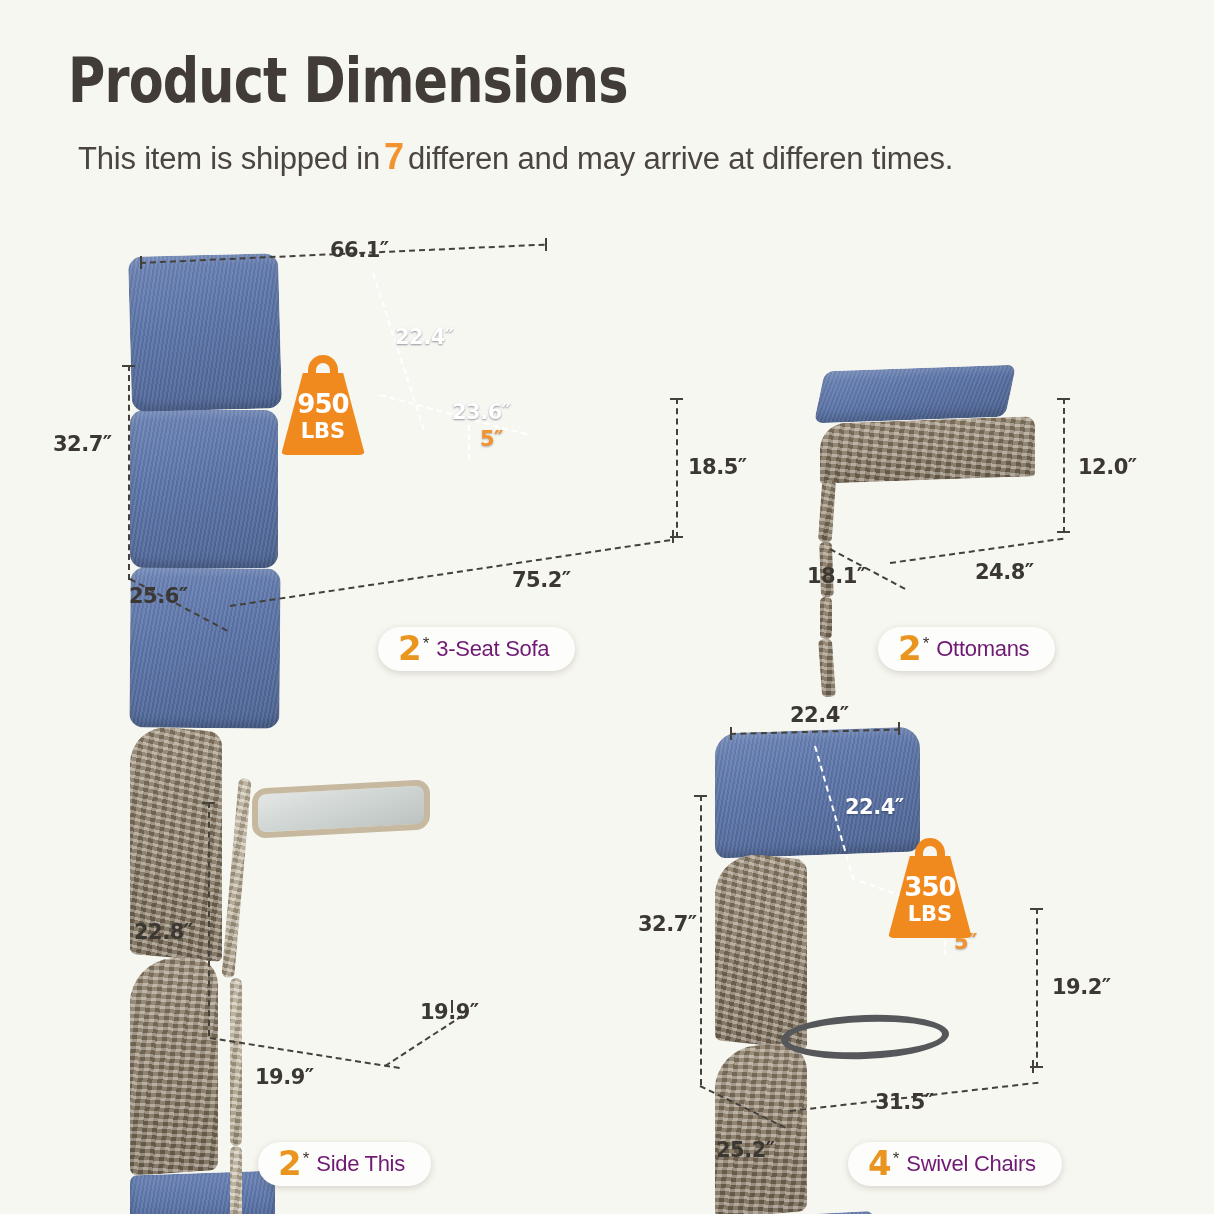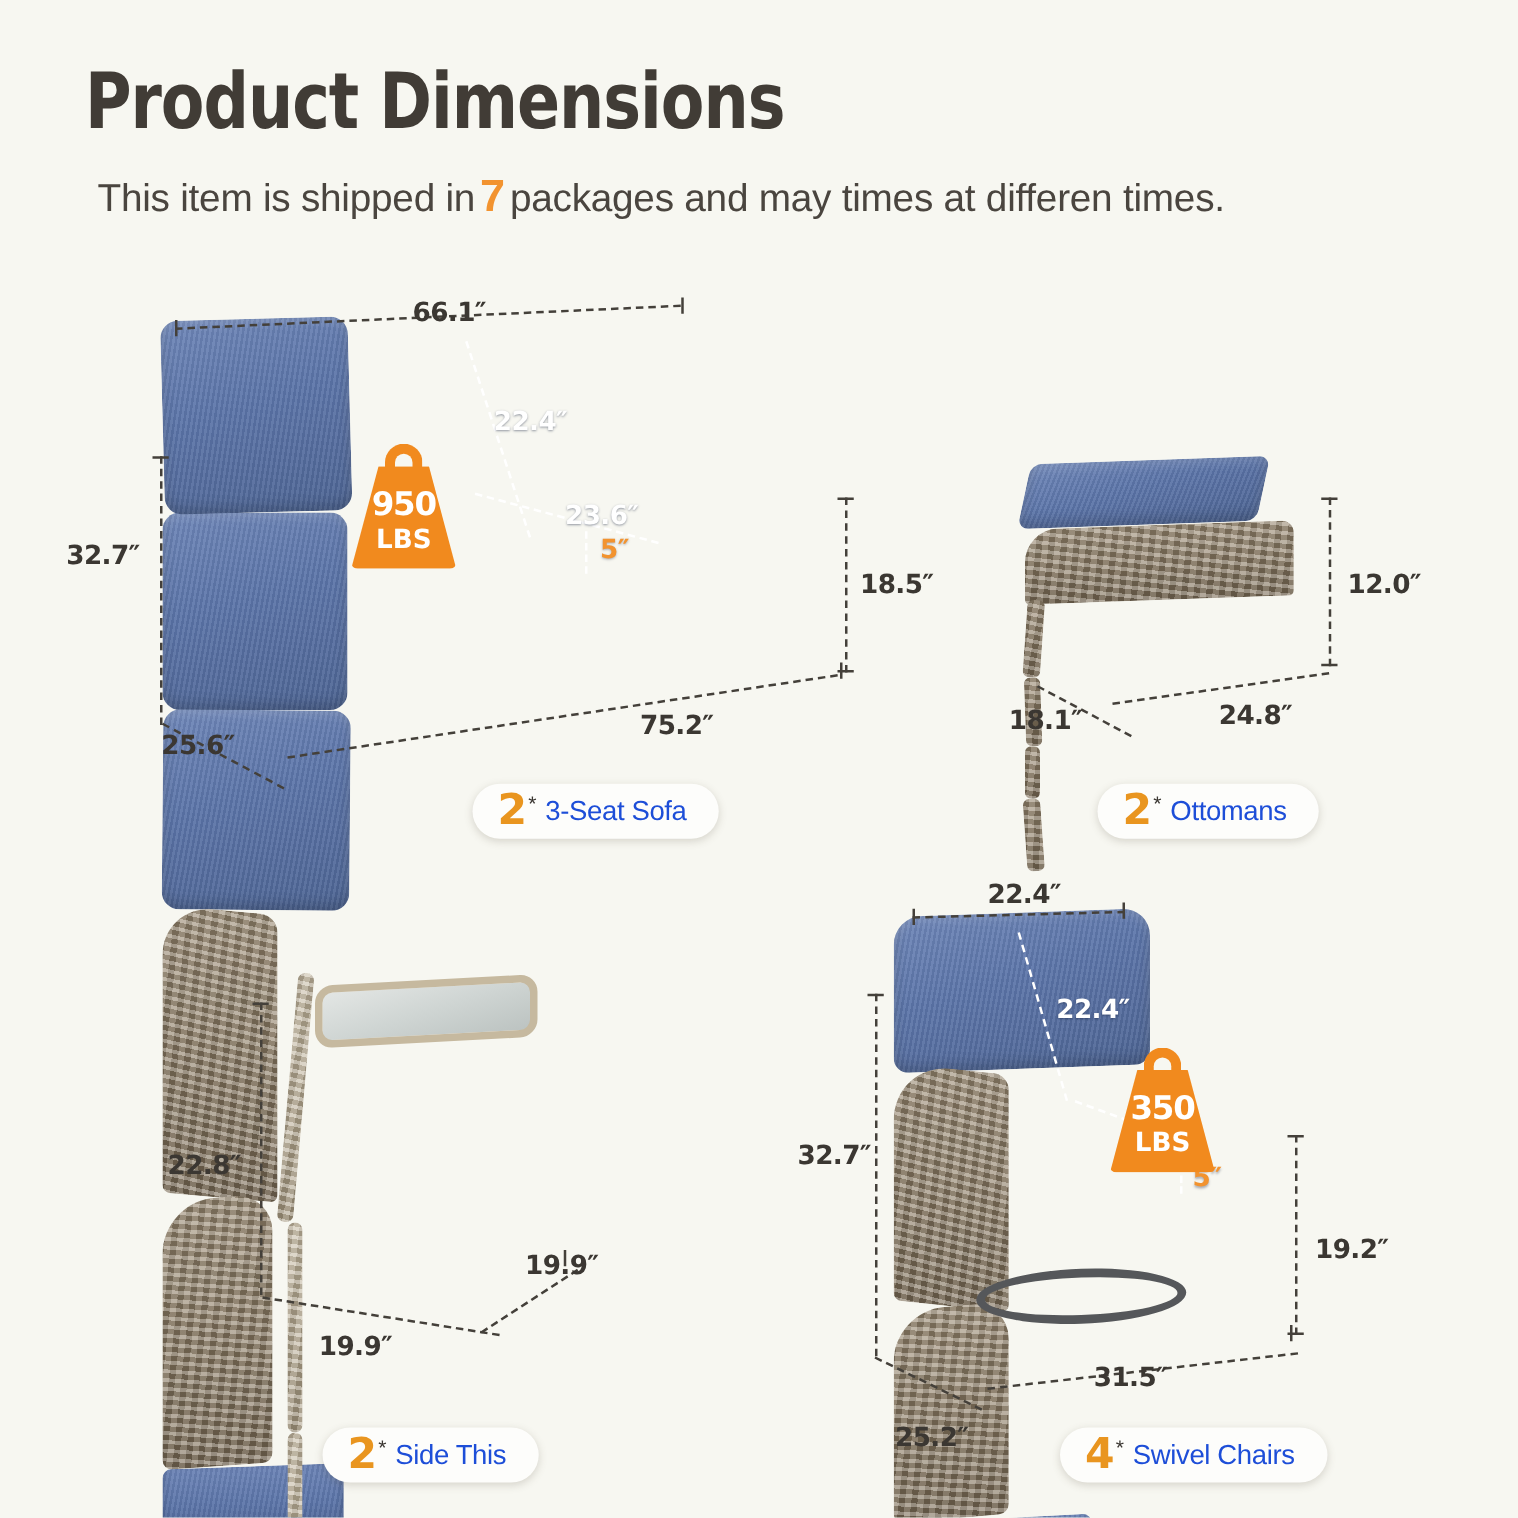--- a/index.html
+++ b/index.html
@@ -102,21 +102,21 @@
     display:flex; align-items:center;
     padding:0 26px 0 20px;
     white-space:nowrap;
   }
   .pill .qty {
     font-family:"DejaVu Sans", sans-serif;
     font-weight:bold; font-size:34px; color:#e9951f;
     line-height:1; position:relative; top:-1px;
   }
   .pill .star { font-size:17px; color:#3b3732; margin:0 7px 0 1px; position:relative; top:-5px; }
-  .pill .plabel { font-size:22px; color:#1d4ed8; letter-spacing:-0.3px; }
+  .pill .plabel { font-size:22px; color:#701a75; letter-spacing:-0.3px; }
 
   
   .piece { position:absolute; }
 
   .wick {
     background:
       repeating-linear-gradient(8deg, rgba(255,255,255,.28) 0 3px, rgba(0,0,0,.10) 3px 7px),
       repeating-linear-gradient(96deg, rgba(0,0,0,.14) 0 5px, rgba(255,255,255,.16) 5px 10px),
       linear-gradient(180deg,#9b8b73 0%,#8c7c64 55%,#7d6e58 100%);
   }
@@ -140,21 +140,21 @@
     border-radius:7px;
     box-shadow:inset 0 -4px 8px rgba(0,0,0,.2);
   }
 </style>
 </head>
 <body>
 
 <div id="header">
   <div id="title">Product Dimensions</div>
   <div id="subtitle">
-    <span>This item is shipped in</span><span class="count">7</span><span>packages and may times at differen times.</span>
+    <span>This item is shipped in</span><span class="count">7</span><span>differen and may arrive at differen times.</span>
   </div>
 </div>
 
 <div class="piece" style="left:130px; top:255px; width:560px; height:345px;">
 
   <div class="cush" style="left:8px; top:30px; width:150px; height:155px; transform:rotate(-1.5deg);"></div>
   <div class="cush" style="left:160px; top:13px; width:148px; height:158px;"></div>
   <div class="cush" style="left:310px; top:2px; width:150px; height:160px; transform:rotate(0.5deg);"></div>
 
   <div class="wick" style="left:0px; top:110px; width:92px; height:230px; border-radius:40px 14px 6px 6px; transform:skewY(5deg);"></div>
@@ -285,21 +285,21 @@
 <div class="dline" style="left:944px; top:923px; height:32px; border-left:2px dashed #ffffff;"></div>
 <div class="dim orange" style="left:954px; top:930px;">5″</div>
 
 <div class="dline v" style="left:700px; top:795px; height:290px;"></div>
 <div class="cap h" style="left:694px; top:795px;"></div>
 <div class="dim" style="left:638px; top:912px;">32.7″</div>
 
 <div class="dline v" style="left:1036px; top:908px; height:160px;"></div>
 <div class="cap h" style="left:1030px; top:908px;"></div>
 <div class="cap h" style="left:1030px; top:1066px;"></div>
-<div class="dim" style="left:1052px; top:975px;margin-top:12px;">19.2″</div>
+<div class="dim" style="left:1052px; top:975px;">19.2″</div>
 
 <div class="dline h" style="left:700px; top:1085px; width:95px; transform:rotate(26deg); transform-origin:left center;"></div>
 <div class="dim" style="left:716px; top:1138px;text-align:center;">25.2″</div>
 
 <div class="dline h" style="left:790px; top:1110px; width:250px; transform:rotate(-6.5deg); transform-origin:left center;"></div>
 <div class="cap v" style="left:1032px; top:1060px;"></div>
 <div class="dim" style="left:875px; top:1090px;">31.5″</div>
 
 <div class="badge" style="left:888px; top:838px;">
   <div class="handle"></div>

